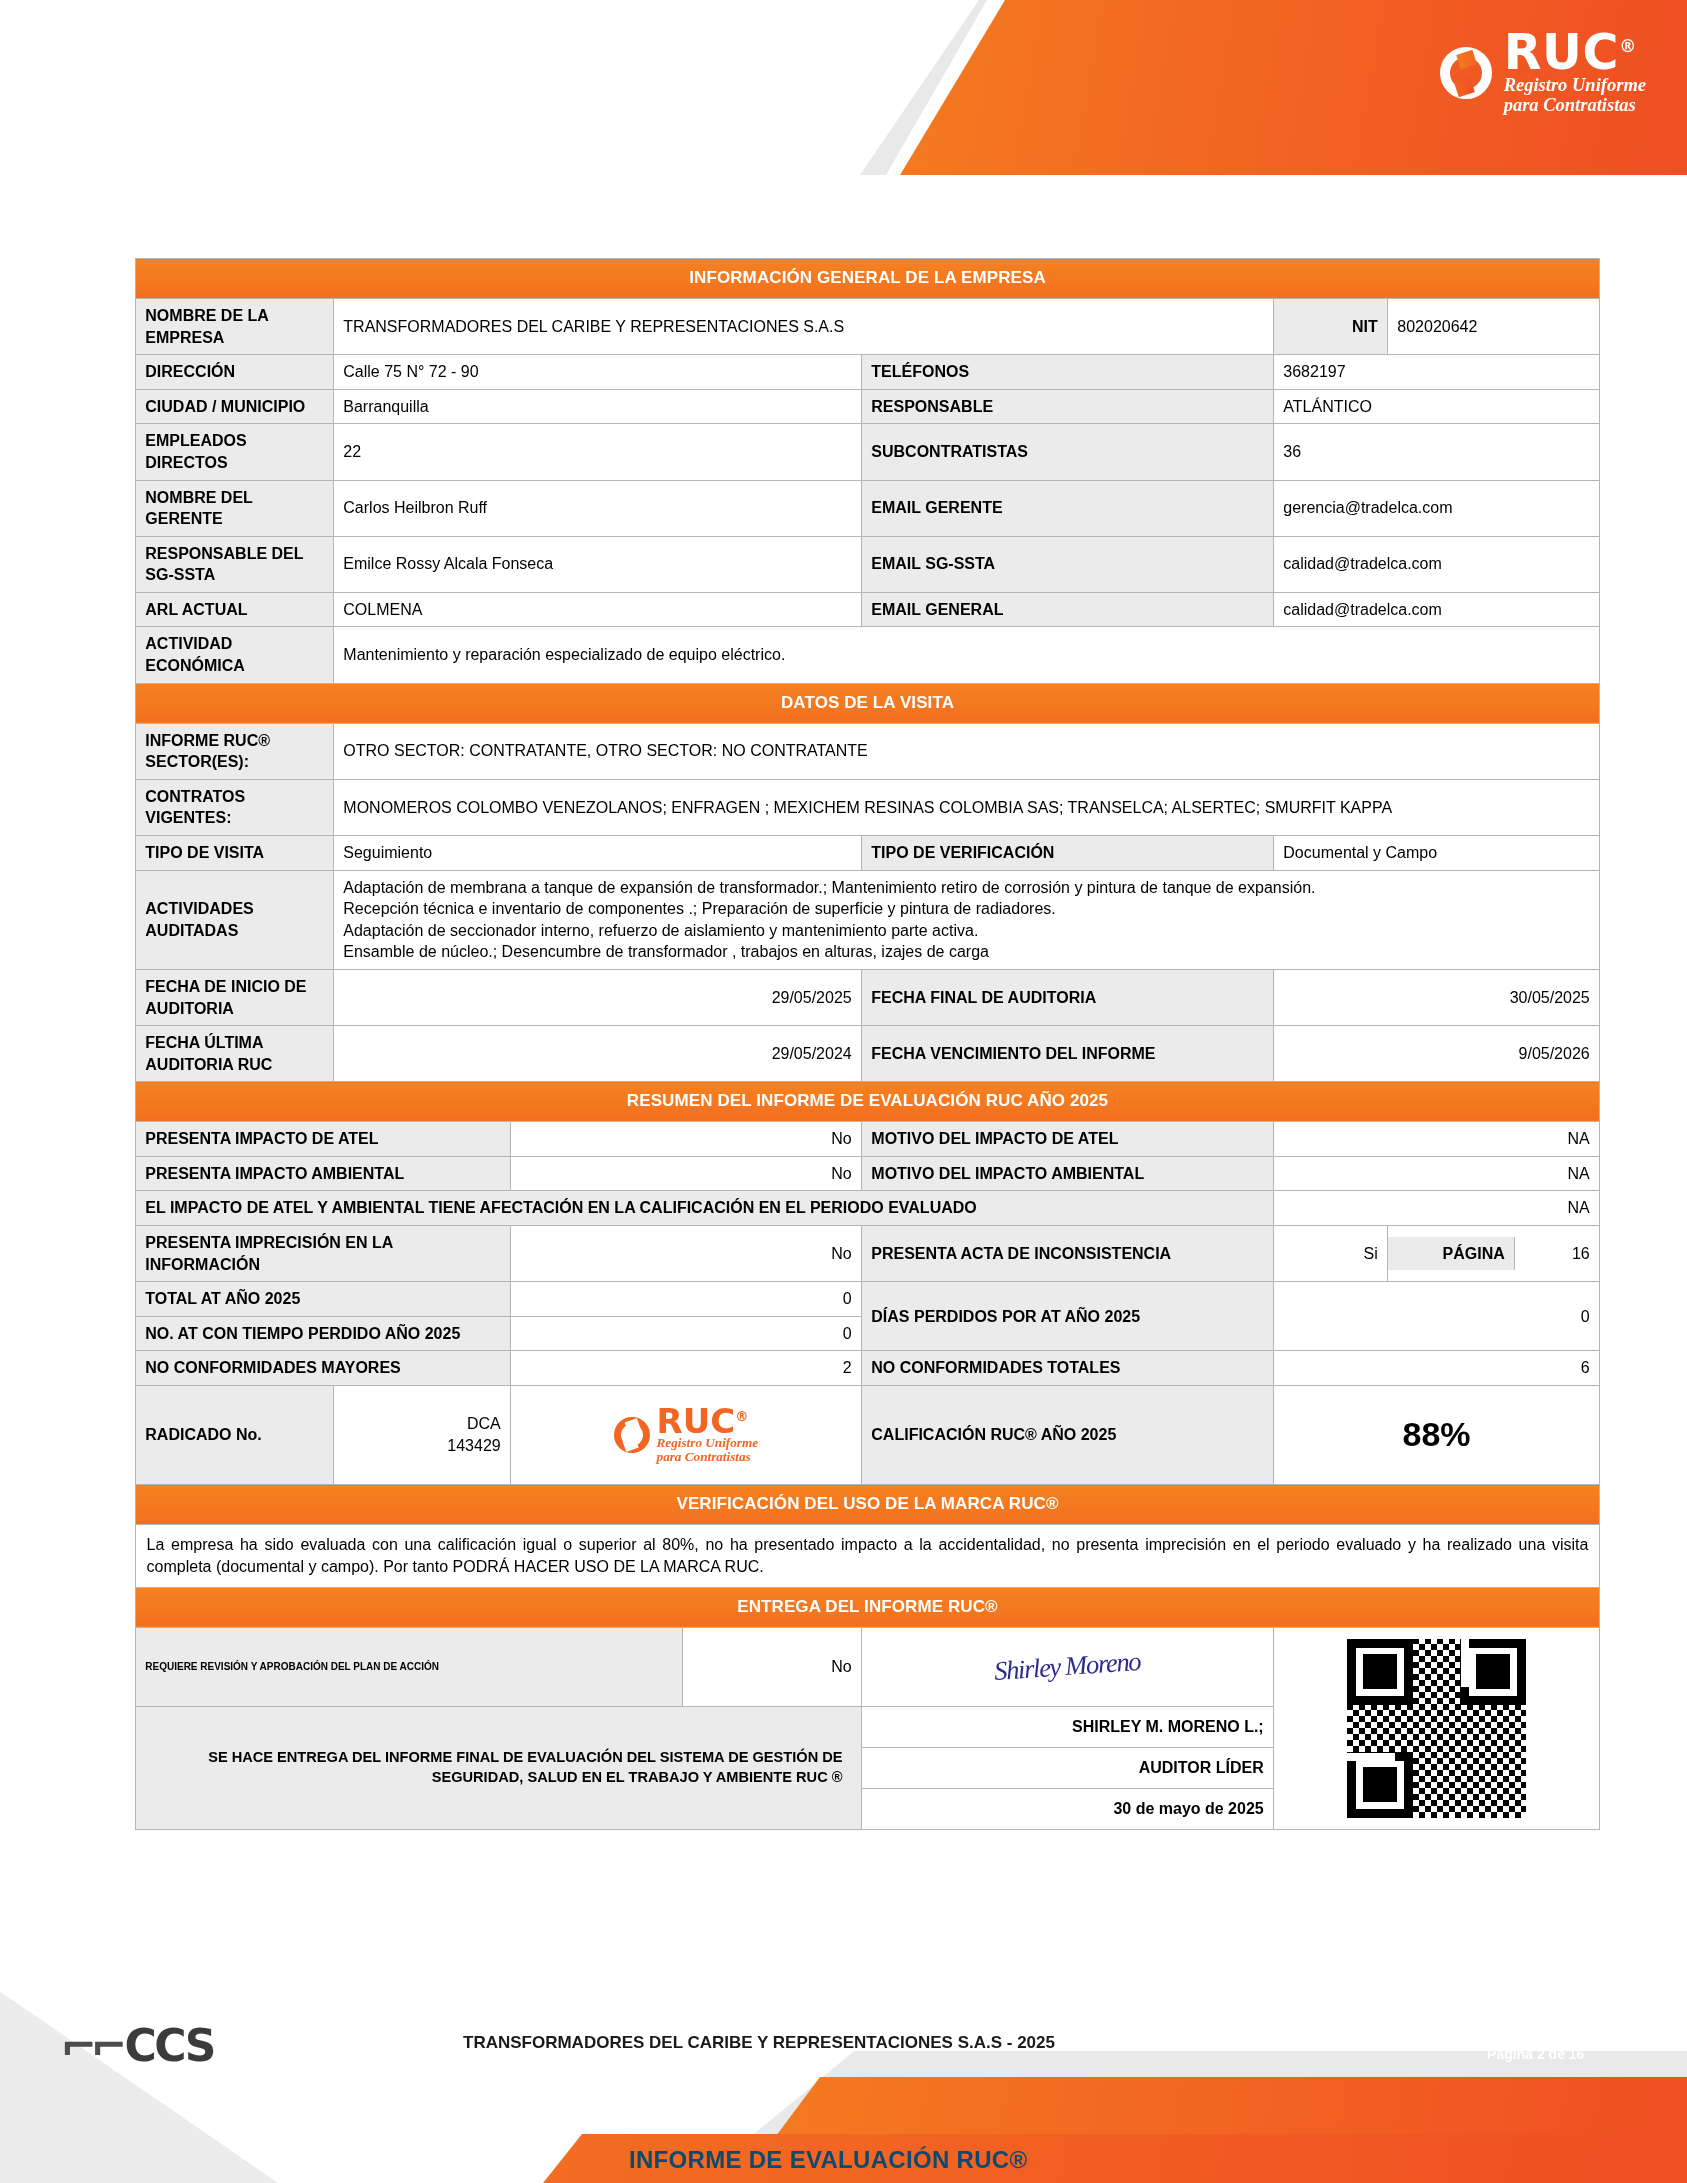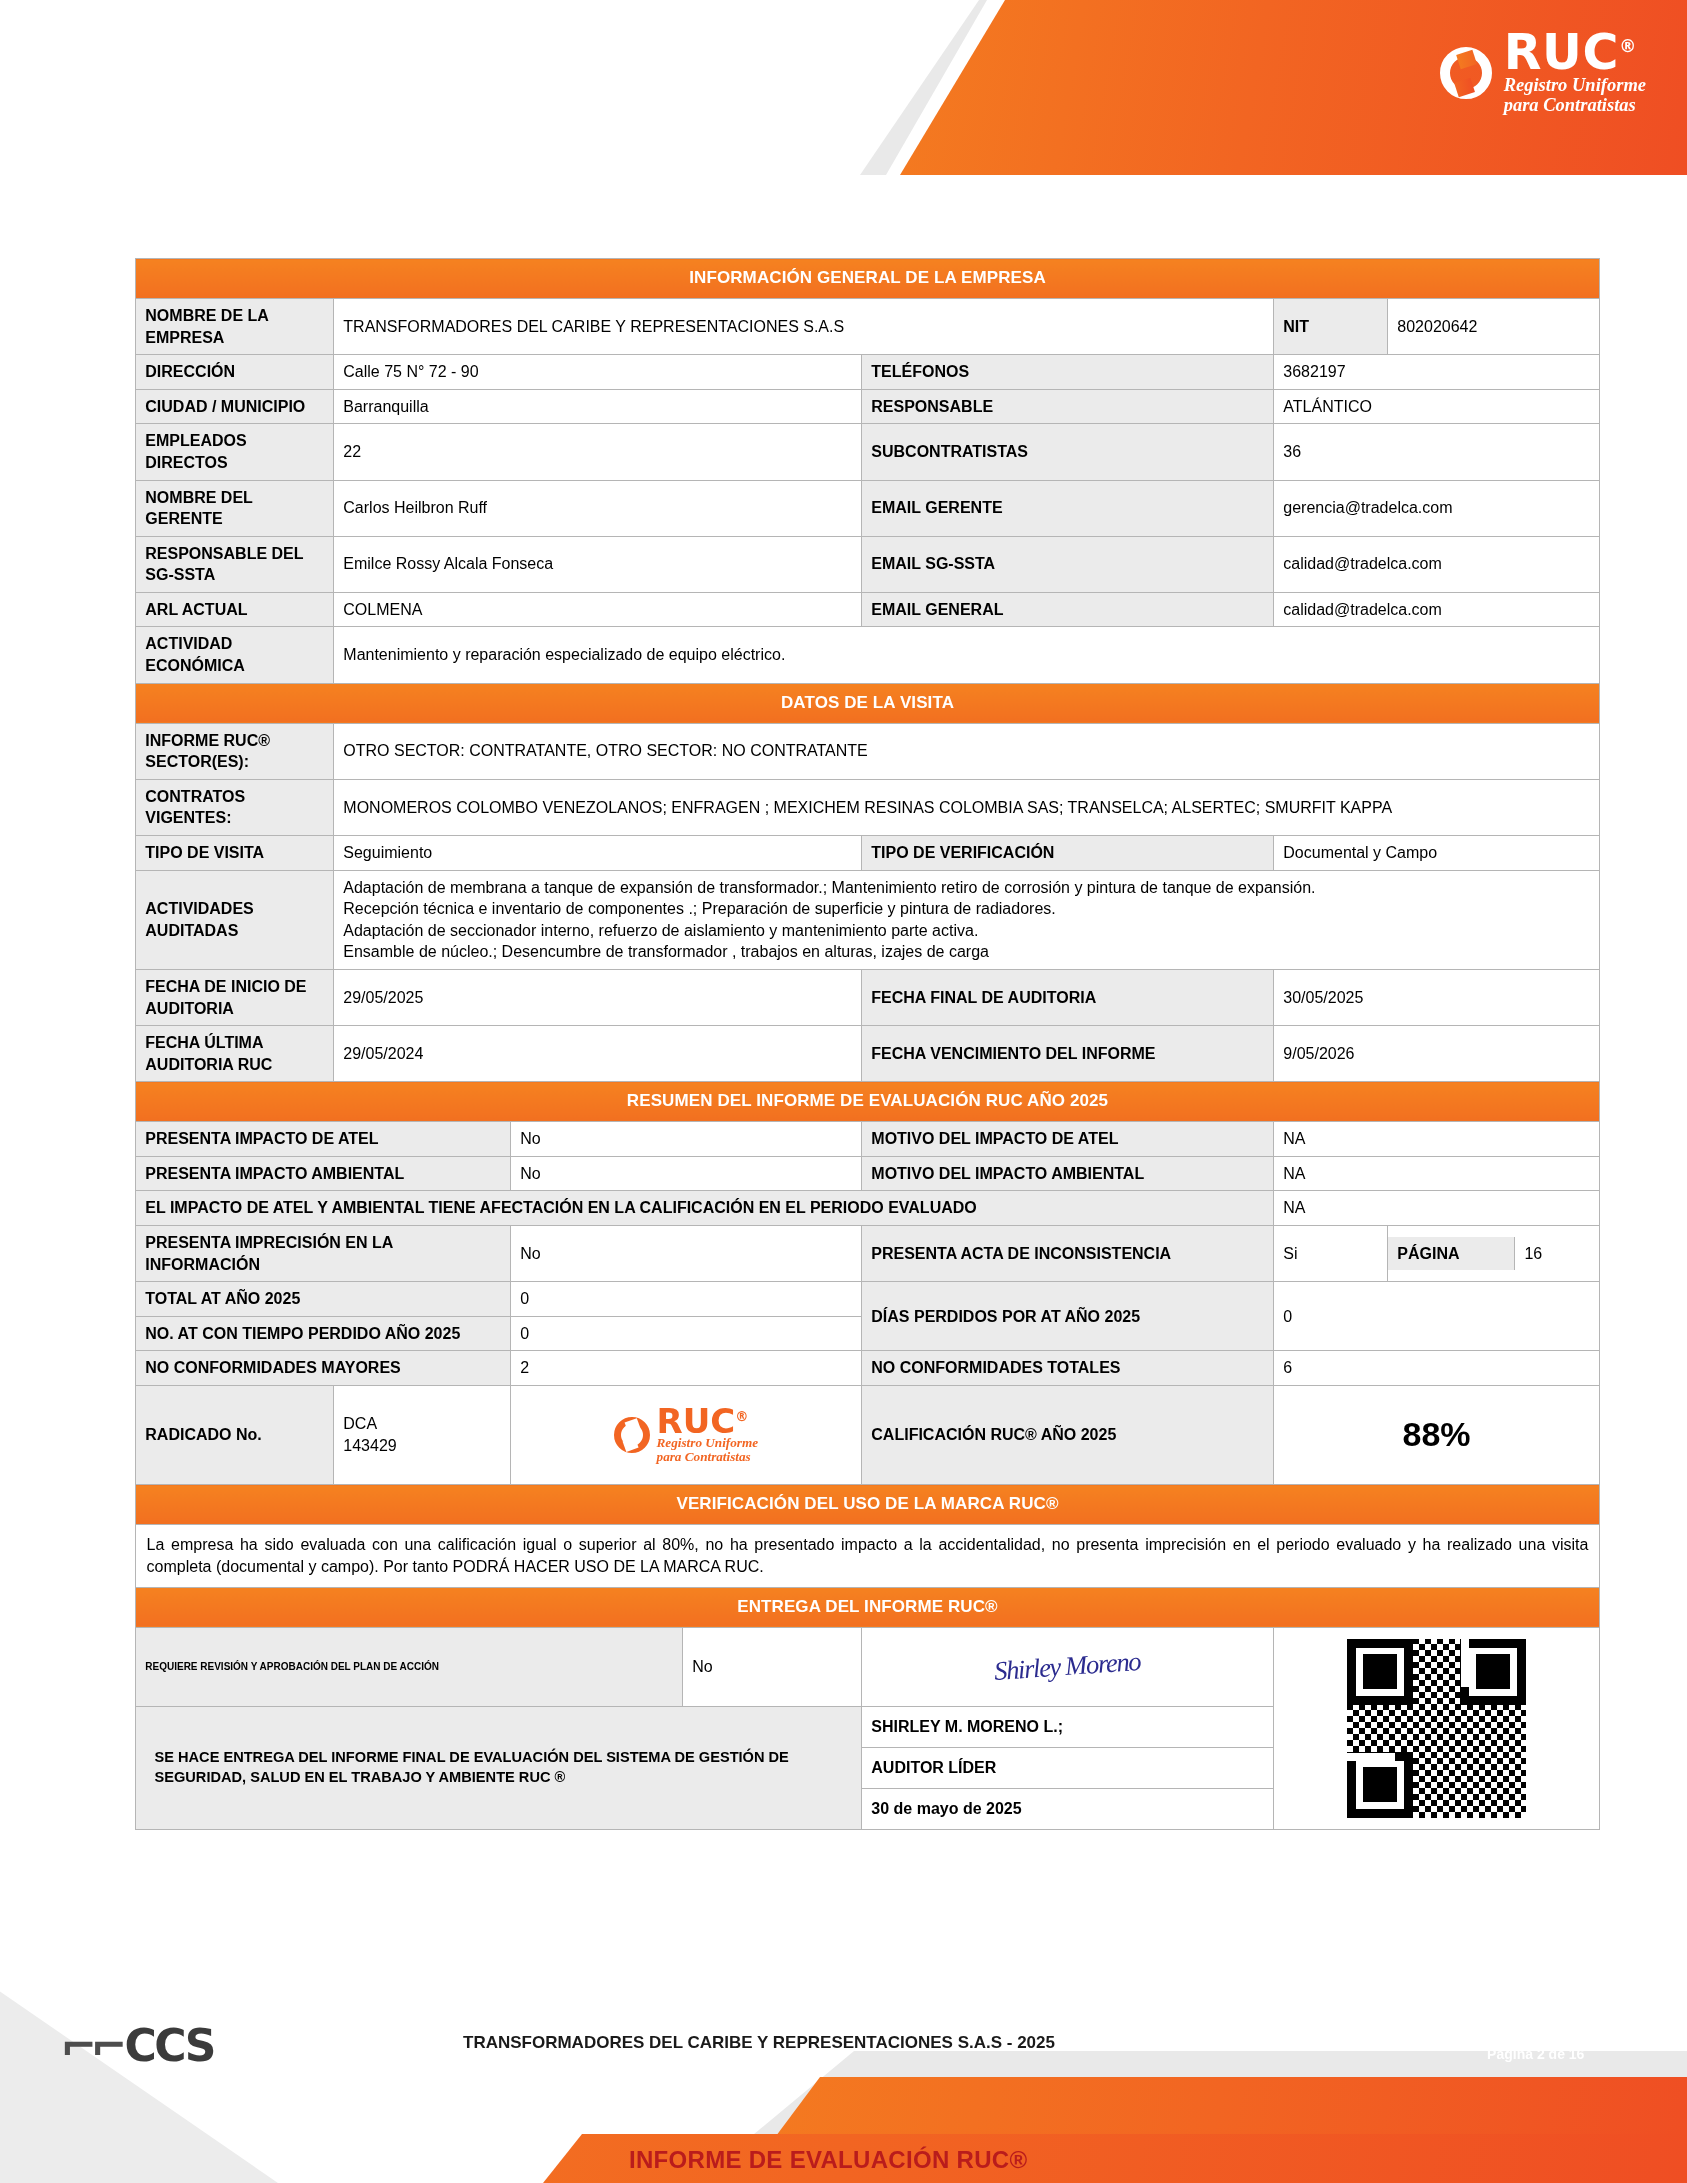--- a/index.html
+++ b/index.html
@@ -127,21 +127,21 @@
   .ftr-orange-bottom {
     position: absolute;
     left: 0; bottom: 0;
     width: 1687px; height: 49px;
     background: linear-gradient(100deg, #f47b20 0%, #f26522 50%, #ef4e23 100%);
     clip-path: polygon(582px 0, 1687px 0, 1687px 49px, 543px 49px);
   }
   .ftr-title {
     position: absolute;
     bottom: 9.3px; left: 629px;
-    color: #b91c1c;
+    color: #0c4a6e;
     font-size: 24px;
     font-weight: bold;
     letter-spacing: 0.3px;
   }
   .ftr-rev {
     position: absolute;
     right: 86px; bottom: 118px;
     text-align: center;
     color: #fff;
     font-size: 14px;
@@ -199,21 +199,21 @@
     padding: 8px 5.3px !important;
     letter-spacing: 0.1px;
   }
   .lbl {
     background: #ebebeb;
     font-weight: bold;
   }
   .val {
     background: #ffffff;
   }
-  .ctr { text-align: left; }
+  .ctr { text-align: right; }
   .just { text-align: justify; }
   .small-bold { font-weight: bold; }
 
   
   .qr {
     width: 179px;
     height: 179px;
     background:
       repeating-linear-gradient(90deg, #000 0 6px, #fff 6px 12px),
       repeating-linear-gradient(0deg, #000 0 6px, #fff 6px 12px);

